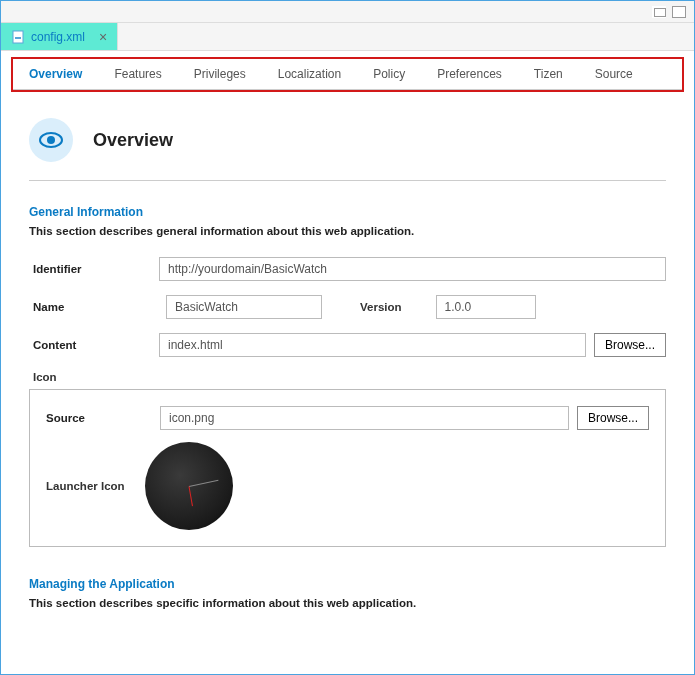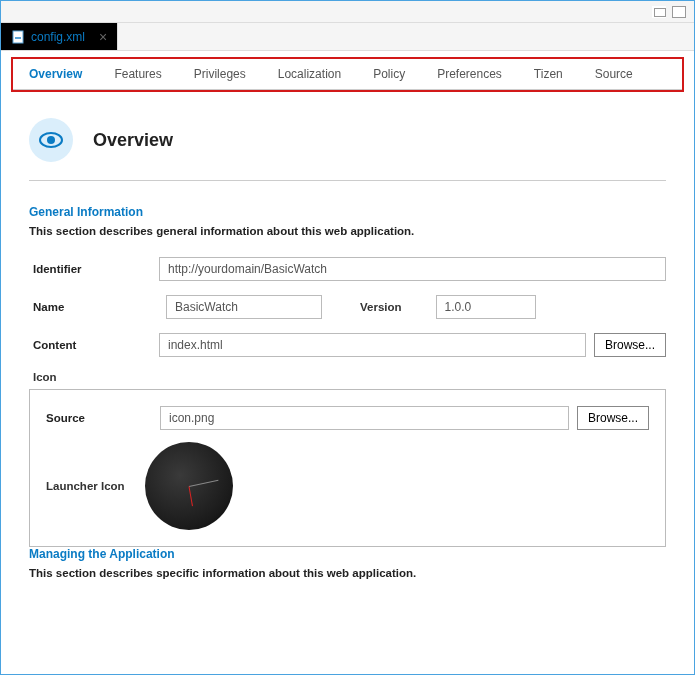--- a/index.html
+++ b/index.html
@@ -38,21 +38,21 @@
     display: flex;
     align-items: center;
     border-bottom: 1px solid #ddd;
     background: #f5f5f5;
   }
   .file-tab {
     height: 100%;
     display: flex;
     align-items: center;
     padding: 0 10px;
-    background: #000000;
+    background: #5eead4;
     border-right: 1px solid #ddd;
     gap: 6px;
     color: #0a7bc4;
     font-size: 12px;
   }
   .file-icon {
     width: 14px; height: 14px;
     display: inline-flex;
     align-items: center;
     justify-content: center;
@@ -205,21 +205,21 @@
   }
   .watch-preview::after {
     content: "";
     position: absolute;
     left: 44px; top: 44px;
     width: 20px; height: 1px;
     background: #d22;
     transform-origin: left center;
     transform: rotate(80deg);
   }
-  .second-section { }
+  .second-section { margin-top: 30px; }
   
   
   .content-area::-webkit-scrollbar { width: 16px; }
   .content-area::-webkit-scrollbar-track { background: #f0f0f0; }
   .content-area::-webkit-scrollbar-thumb { background: #c4c4c4; }
 </style>
 </head>
 <body>
 
 <div class="window-header">

